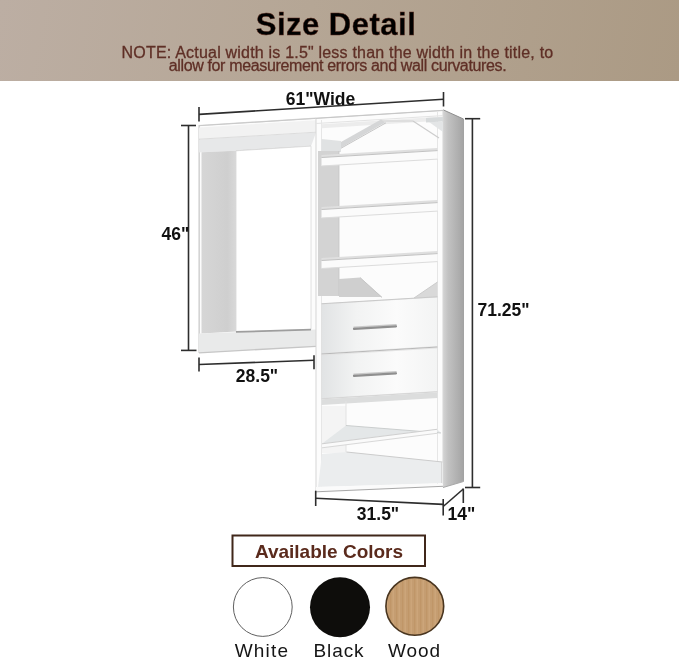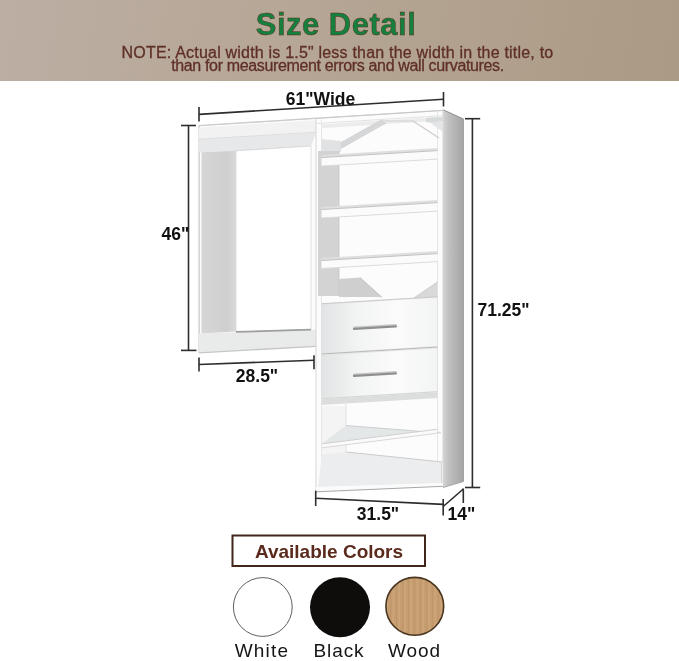--- a/index.html
+++ b/index.html
@@ -1,33 +1,33 @@
 <!DOCTYPE html>
 <html><head>
 <meta charset="utf-8">
 <style>
   html,body{margin:0;padding:0;}
   body{width:679px;height:661px;background:#ffffff;position:relative;overflow:hidden;
        font-family:"Liberation Sans",sans-serif;}
   .hdr{position:absolute;left:0;top:0;width:679px;height:81px;
        background:linear-gradient(100deg,#bcaea3 0%,#b5a695 45%,#ab9a84 100%);}
   .title{position:absolute;left:0;top:7px;width:672px;text-align:center;
-         font-size:31px;font-weight:bold;color:#15803d;letter-spacing:0.5px;-webkit-text-stroke:0.45px #5a2a1c;}
+         font-size:31px;font-weight:bold;color:#000000;letter-spacing:0.5px;-webkit-text-stroke:0.45px #5a2a1c;}
   .note{position:absolute;left:-2px;top:47px;width:679px;text-align:center;
         font-size:16px;line-height:12.6px;color:#5f2f26;letter-spacing:0.2px;-webkit-text-stroke:0.3px #5f2f26;}
   svg{position:absolute;left:0;top:0;}
 </style>
 </head>
 <body>
 
 <div class="hdr"></div>
 
 <div class="title">Size Detail</div>
 
-<div class="note">NOTE: Actual width is 1.5" less than the width in the title, to<br><span style="letter-spacing:-0.35px">than for measurement errors and wall curvatures.</span></div>
+<div class="note">NOTE: Actual width is 1.5" less than the width in the title, to<br><span style="letter-spacing:-0.35px">allow for measurement errors and wall curvatures.</span></div>
 <svg width="679" height="661" viewBox="0 0 679 661">
 <defs>
   <linearGradient id="sideg" x1="0" y1="0" x2="1" y2="0">
     <stop offset="0" stop-color="#d4d4d4"></stop>
     <stop offset="0.25" stop-color="#c2c2c2"></stop>
     <stop offset="1" stop-color="#a4a4a4"></stop>
   </linearGradient>
   <linearGradient id="stileg" x1="0" y1="0" x2="1" y2="0">
     <stop offset="0" stop-color="#d6d6d6"></stop>
     <stop offset="0.75" stop-color="#cfcfcf"></stop>

